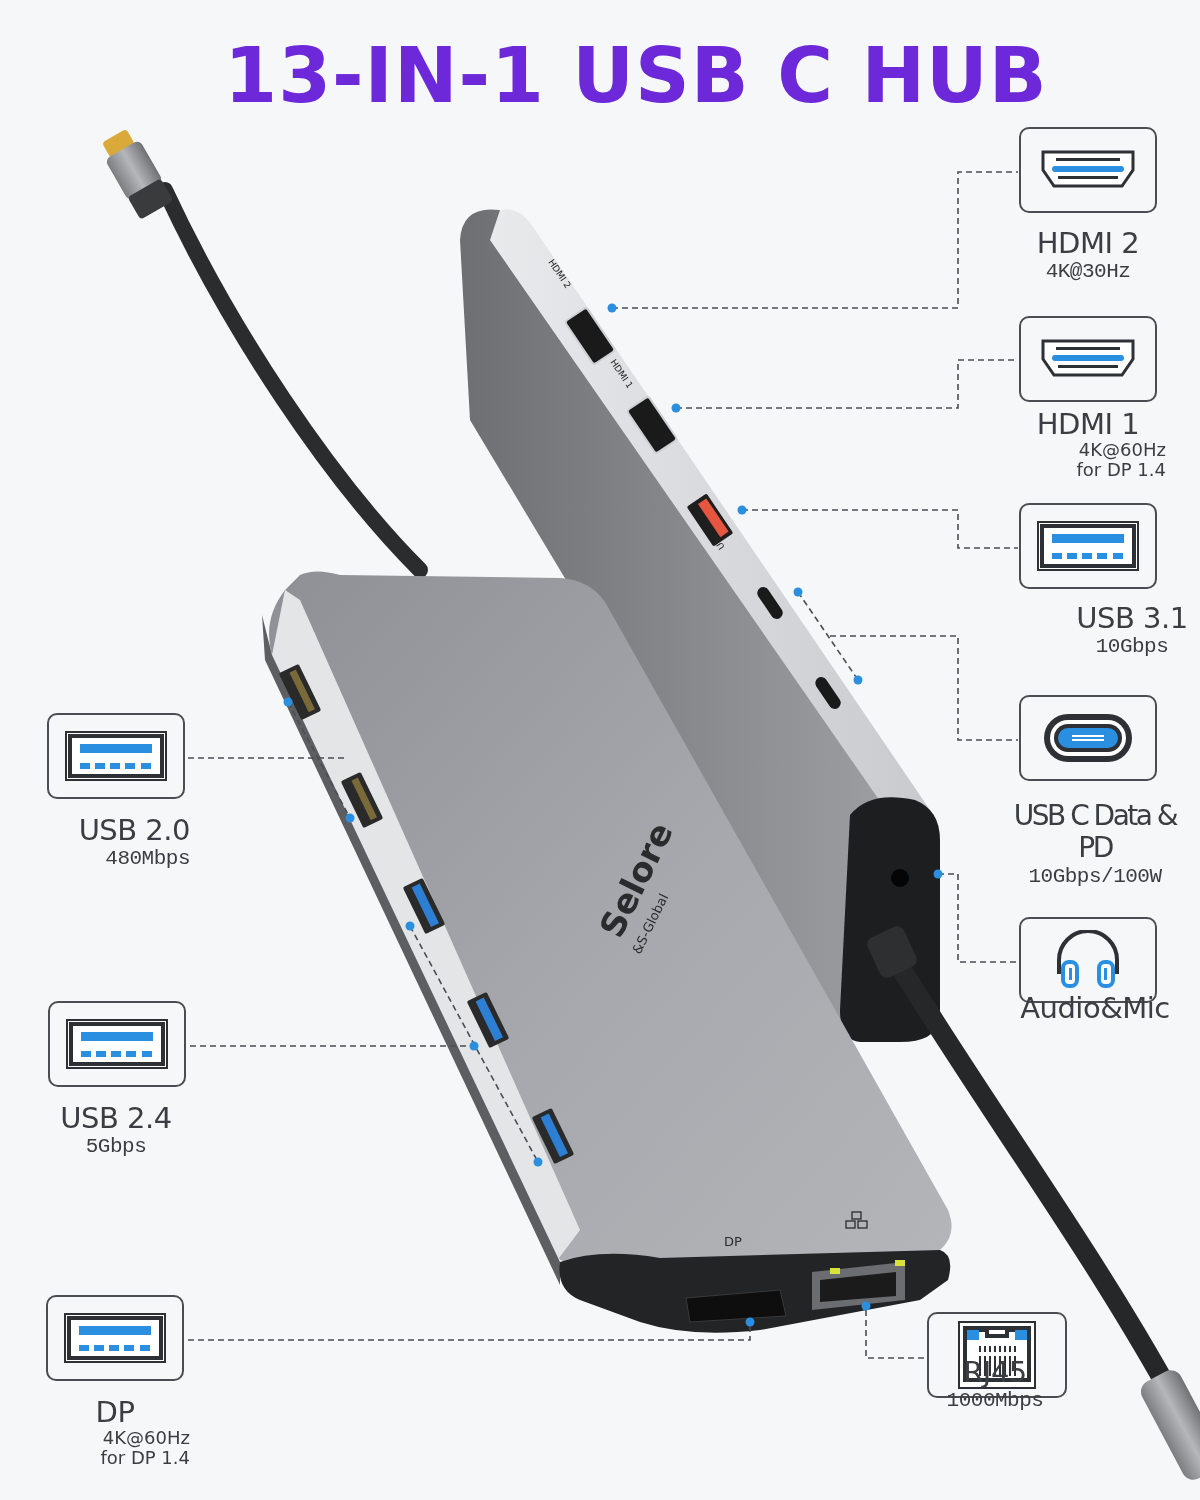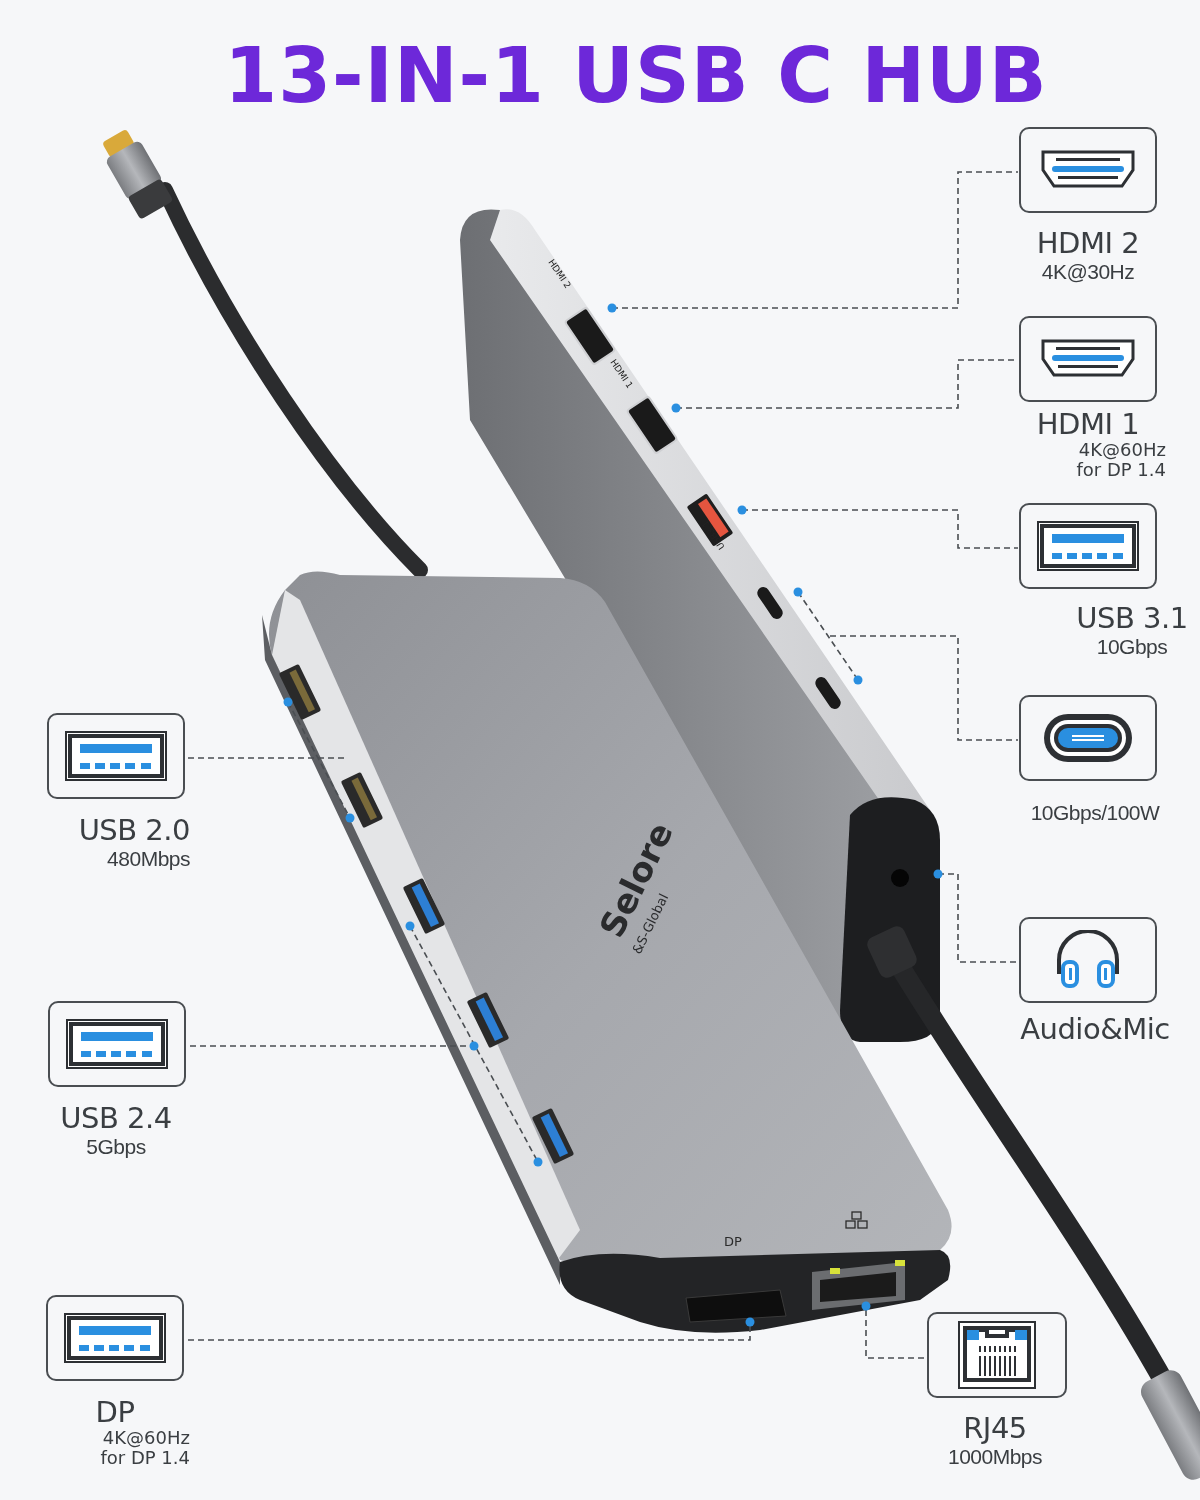--- a/index.html
+++ b/index.html
@@ -3,21 +3,21 @@
 <meta charset="utf-8">
 <style>
   html,body{margin:0;padding:0;}
   body{width:1200px;height:1500px;background:#f6f7f9;position:relative;overflow:hidden;font-family:"Liberation Sans","DejaVu Sans",sans-serif;color:#33373b;}
   .title{position:absolute;left:0;top:30px;width:1200px;text-align:center;font-family:"DejaVu Sans","Liberation Sans",sans-serif;font-weight:bold;font-size:76px;letter-spacing:1px;color:#6d28d9;line-height:92px;padding-left:36px;}
   .art{position:absolute;left:0;top:0;width:1200px;height:1500px;}
   .card{position:absolute;width:138px;height:86px;border:2px solid #4a4e52;border-radius:10px;background:#f6f7f9;box-sizing:border-box;display:flex;align-items:center;justify-content:center;}
   .card svg{display:block;}
   .lbl{position:absolute;text-align:center;color:#3a3e42;}
   .lbl .main{font-size:29px;line-height:32px;font-family:"DejaVu Sans","Liberation Sans",sans-serif;letter-spacing:-0.5px;}
-  .lbl .sub{font-size:21px;line-height:25px;font-family:Liberation Sans, sans-serif;letter-spacing:-0.5px;}
+  .lbl .sub{font-size:21px;line-height:25px;font-family:Liberation Mono, monospace;letter-spacing:-0.5px;}
   .lbl .sub2{font-size:18px;line-height:20px;font-family:"DejaVu Sans","Liberation Sans",sans-serif;text-align:right;}
   .lbl .main.tight{letter-spacing:-2.5px;font-size:28px;}
 </style>
 </head>
 <body>
 
 <div class="title">13-IN-1 USB C HUB</div>
 
 <svg class="art" viewBox="0 0 1200 1500" xmlns="http://www.w3.org/2000/svg">
   <defs>
@@ -231,33 +231,34 @@
     <rect x="10" y="12" width="76" height="36" rx="18" fill="#fff"></rect>
     <rect x="14" y="16" width="68" height="28" rx="14" fill="#2d3034"></rect>
     <rect x="18" y="20" width="60" height="20" rx="10" fill="#2a8fe0"></rect>
     <g fill="#fff">
         <rect x="32" y="27" width="32" height="2"></rect>
         <rect x="32" y="31" width="32" height="2"></rect>
       </g>
   </svg>
 </div>
 <div class="lbl" style="left:995px;top:800px;width:200px;">
+  <div class="main tight">USB C Data &amp; PD</div>
   <div class="sub">10Gbps/100W</div>
 </div>
 
 <div class="card" style="left:1019px;top:917px;">
   <svg width="70" height="60" viewBox="0 0 70 60">
     <path d="M6 44 V30 A29 29 0 0 1 64 30 V44" fill="none" stroke="#2d3034" stroke-width="4"></path>
     <rect x="10" y="32" width="14" height="24" rx="6" fill="#fff" stroke="#2a8fe0" stroke-width="4"></rect>
     <rect x="46" y="32" width="14" height="24" rx="6" fill="#fff" stroke="#2a8fe0" stroke-width="4"></rect>
     <rect x="16" y="38" width="3" height="12" fill="#2a8fe0"></rect>
     <rect x="51" y="38" width="3" height="12" fill="#2a8fe0"></rect>
   </svg>
 </div>
-<div class="lbl" style="left:1005px;top:1013px;width:180px;">
+<div class="lbl" style="left:1005px;top:992px;width:180px;">
   <div class="main">Audio&amp;Mic</div>
 </div>
 
 <div class="card" style="left:927px;top:1312px;width:140px;">
   <svg width="80" height="70" viewBox="0 0 80 70">
     <rect x="2" y="2" width="76" height="66" fill="#fff" stroke="#2d3034" stroke-width="2"></rect>
     <path d="M8 8 H72 V60 H8 Z" fill="#fff" stroke="#2d3034" stroke-width="4"></path>
     <rect x="10" y="10" width="12" height="10" fill="#2a8fe0"></rect>
     <rect x="58" y="10" width="12" height="10" fill="#2a8fe0"></rect>
     <path d="M22 10 H30 V16 H50 V10 H58" fill="none" stroke="#2d3034" stroke-width="4"></path>
@@ -274,21 +275,21 @@
         <rect x="27" y="36" width="2" height="20"></rect>
         <rect x="32" y="36" width="2" height="20"></rect>
         <rect x="37" y="36" width="2" height="20"></rect>
         <rect x="42" y="36" width="2" height="20"></rect>
         <rect x="47" y="36" width="2" height="20"></rect>
         <rect x="52" y="36" width="2" height="20"></rect>
         <rect x="57" y="36" width="2" height="20"></rect>
     </g>
   </svg>
 </div>
-<div class="lbl" style="left:915px;top:1412px;width:160px;">
+<div class="lbl" style="left:915px;top:1356px;width:160px;">
   <div class="main">RJ45</div>
   <div class="sub">1000Mbps</div>
 </div>
 
 <div class="card" style="left:47px;top:713px;">
   <svg width="104" height="52" viewBox="0 0 104 52">
     <rect x="2" y="2" width="100" height="48" fill="#fff" stroke="#2d3034" stroke-width="2"></rect>
     <rect x="6" y="6" width="92" height="40" fill="#fff" stroke="#2d3034" stroke-width="4"></rect>
     <rect x="16" y="14" width="72" height="9" fill="#2a8fe0"></rect>
     <g fill="#2a8fe0">

